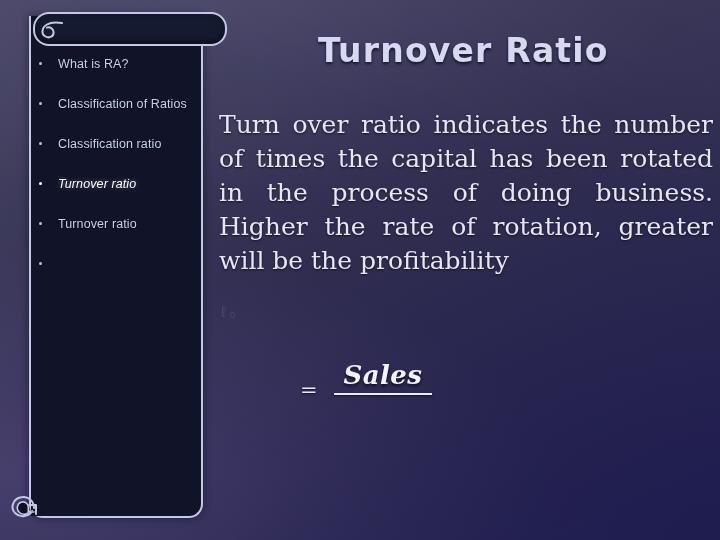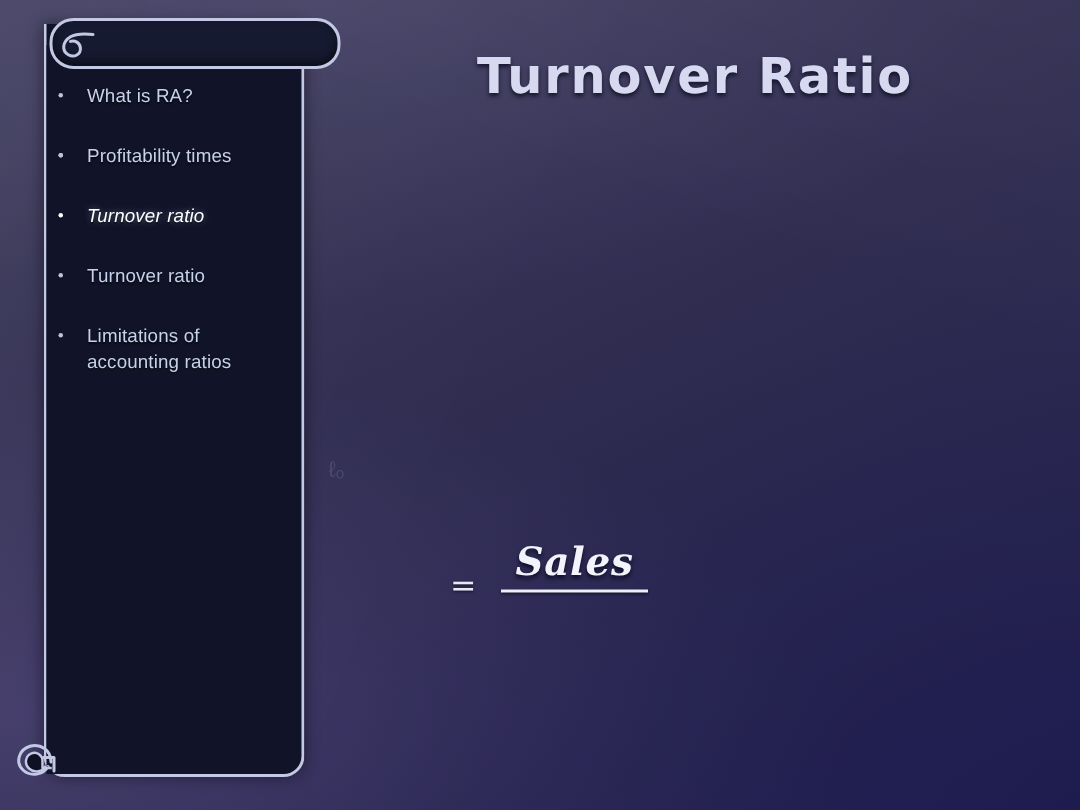--- a/index.html
+++ b/index.html
@@ -219,21 +219,21 @@
     height: 2px;
     background: #eceef8;
     box-shadow: 0 1px 2px rgba(8,6,26,0.7);
   }
 
   
   #artifact {
     position: absolute;
     left: 219px;
     top: 305px;
-    font-family: Liberation Sans, sans-serif;
+    font-family: Liberation Mono, monospace;
     font-size: 15px;
     color: rgba(180,185,225,0.18);
     user-select: none;
   }
 </style>
 </head>
 <body>
 
 <div id="slide">
 
@@ -262,47 +262,48 @@
     <div id="toc">
 
       <div class="toc-item">
         <span class="bullet"></span>
         <span>What is RA?</span>
       </div>
 
 
       <div class="toc-item">
         <span class="bullet"></span>
-      </div>
-
-      <div class="toc-item">
-        <span class="bullet"></span>
-        <span>Profitability times</span>
+        <span>Classification of Ratios</span>
+      </div>
+
+      <div class="toc-item">
+        <span class="bullet"></span>
+        <span>Classification ratio</span>
       </div>
 
       <div class="toc-item active">
         <span class="bullet"></span>
         <span>Turnover ratio</span>
       </div>
 
       <div class="toc-item">
         <span class="bullet"></span>
         <span>Turnover ratio</span>
       </div>
 
       <div class="toc-item">
         <span class="bullet"></span>
-        <span>Limitations of accounting ratios</span>
       </div>
 
     </div>
   </div>
 
   <div id="title">Turnover Ratio</div>
 
+  <div id="body-text">Turn over ratio indicates the number of times the capital has been rotated in the process of doing business. Higher the rate of rotation, greater will be the profitability</div>
 
   <div id="artifact">ℓₒ</div>
 
   <div id="formula">
     <div id="equals">=</div>
     <div class="fraction">
       <div class="frac-num">Sales</div>
       <div class="frac-bar"></div>
     </div>
   </div>

